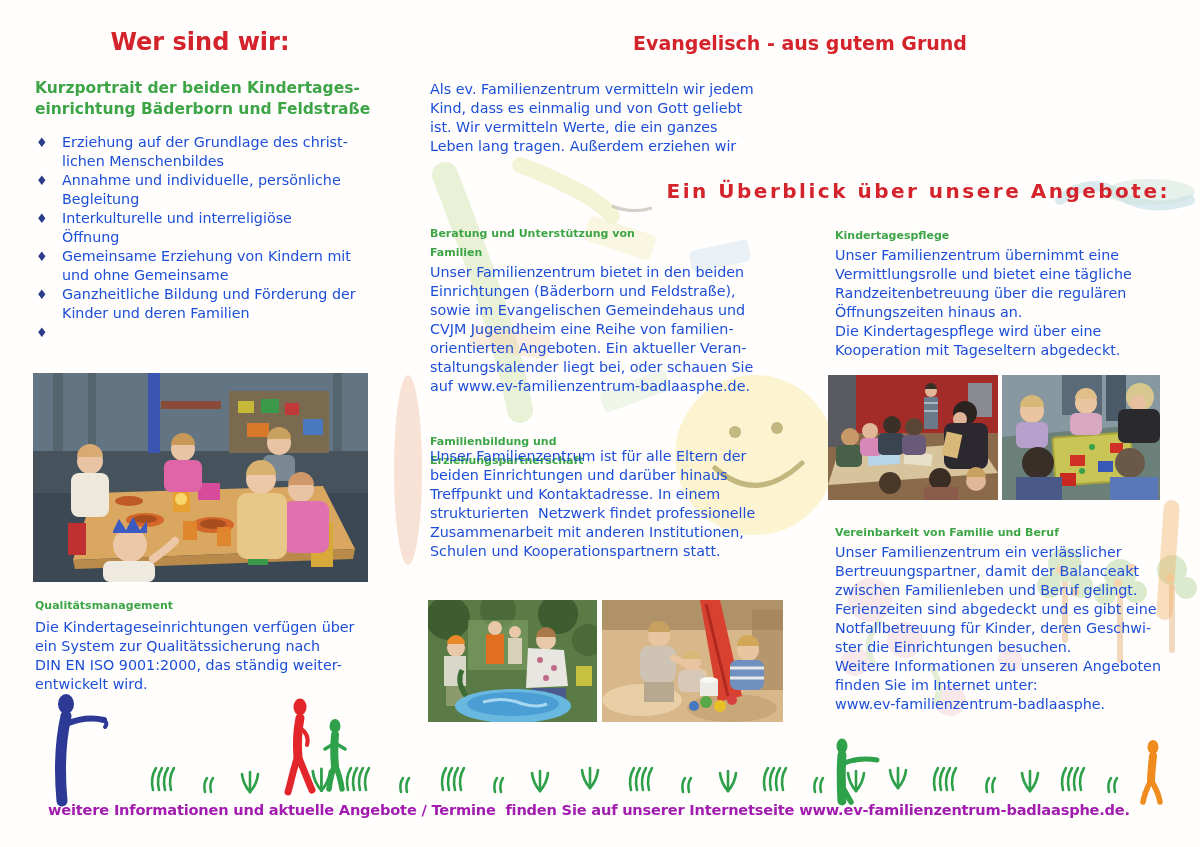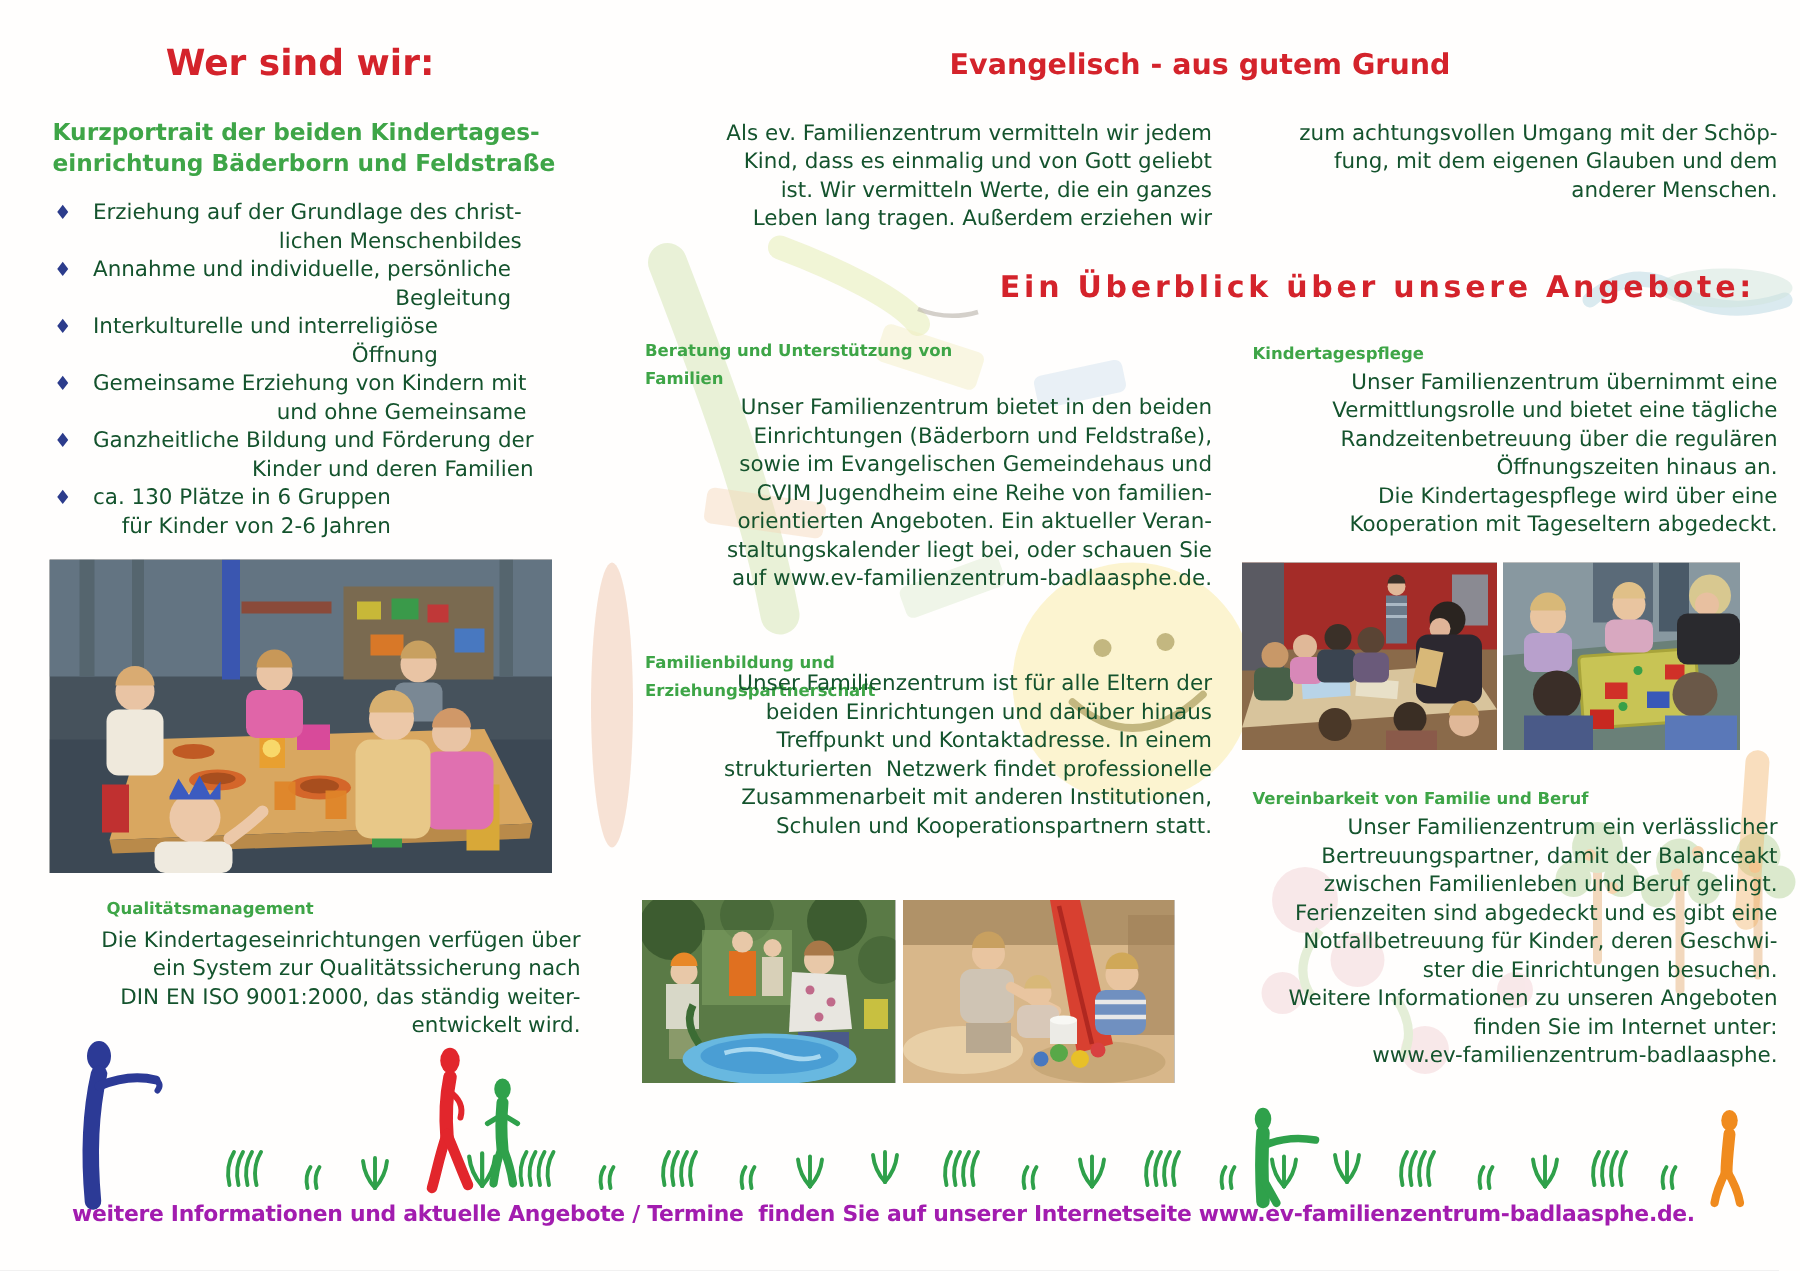--- a/index.html
+++ b/index.html
@@ -4,21 +4,21 @@
 <style>
   html,body{margin:0;padding:0;background:#e8e8e8;}
   #page{
     position:relative;width:1200px;height:847px;background:#fffefd;
     font-family:"DejaVu Sans","Liberation Sans",sans-serif;overflow:hidden;margin:0 auto;padding-left:16px;
   }
   .abs{position:absolute;}
   .pre{white-space:pre-wrap;}
   .red-title{color:#d4232b;font-weight:bold;}
   .green-head{color:#3ea547;font-weight:bold;font-size:11px;line-height:19px;}
-  .body-text{color:#14532d;font-size:14.3px;line-height:19px;text-align:right;}
+  .body-text{color:#1d4ed8;font-size:14.3px;line-height:19px;}
   #main-title-left{left:16px;top:28px;width:368px;text-align:center;font-size:24px;}
   #main-title-center{left:430px;top:32px;width:740px;text-align:center;font-size:19px;}
   #overview-title{left:430px;top:179px;width:740px;text-align:right;font-size:20px;letter-spacing:2.5px;}
   #left-subtitle{left:35px;top:78px;font-size:15.5px;line-height:21px;}
   #bullet-list{left:36px;top:133px;width:352px;list-style:none;margin:0;padding:0;}
   #bullet-list li{display:flex;margin:0;}
   .diamond{color:#2c3c8c;font-size:13px;line-height:19px;width:26px;flex:0 0 26px;}
   .photo{overflow:hidden;background:#888;}
   .photo svg{display:block;}
   #footer-text{left:0;top:801px;width:1178px;text-align:center;color:#a21caf;font-weight:bold;font-size:14.6px;letter-spacing:-0.2px;white-space:pre;}
@@ -97,22 +97,20 @@
         <span class="body-text pre">Gemeinsame Erziehung von Kindern mit
 und ohne Gemeinsame</span>
       </li>
     <li>
         <span class="diamond">♦</span>
         <span class="body-text pre">Ganzheitliche Bildung und Förderung der
 Kinder und deren Familien</span>
       </li>
     <li>
         <span class="diamond">♦</span>
-        <span class="body-text pre">ca. 130 Plätze in 6 Gruppen
-für Kinder von 2-6 Jahren</span>
       </li>
   </ul>
 
   <div class="abs photo" style="left:33px;top:373px;width:335px;height:209px;">
     <svg width="335" height="209" viewBox="0 0 335 209">
       <rect width="335" height="209" fill="#46525c"></rect>
       <rect x="0" y="0" width="335" height="78" fill="#637482"></rect>
       <rect x="20" y="0" width="10" height="78" fill="#55656e"></rect>
         <rect x="55" y="0" width="8" height="78" fill="#55656e"></rect>
         <rect x="300" y="0" width="9" height="78" fill="#55656e"></rect>
@@ -156,21 +154,21 @@
       <circle cx="228" cy="106" r="15" fill="#ecc8a8"></circle>
         <path d="M213,102 a15,15 0 0 1 30,0 z" fill="#d8b070"></path>
       <rect x="204" y="120" width="50" height="66" rx="10" fill="#e8c888"></rect>
       <circle cx="97" cy="172" r="17" fill="#ecc8a8"></circle>
       <polygon points="80,158 86,146 93,157 100,144 107,157 114,148 114,160 80,160" fill="#3b5bc0"></polygon>
       <rect x="70" y="188" width="52" height="21" rx="7" fill="#efeadf"></rect>
       <path d="M120,186 q14,-10 22,-18" stroke="#ecc8a8" stroke-width="8" fill="none" stroke-linecap="round"></path>
     </svg>
   </div>
 
-  <div class="abs green-head" style="left:35px;top:596px;margin-left:36px;">Qualitätsmanagement</div>
+  <div class="abs green-head" style="left:35px;top:596px;">Qualitätsmanagement</div>
   <div class="abs body-text pre" style="left:35px;top:618px;width:352px;">Die Kindertageseinrichtungen verfügen über
 ein System zur Qualitätssicherung nach
 DIN EN ISO 9001:2000, das ständig weiter-
 entwickelt wird.</div>
 
   <div class="abs red-title" id="main-title-center">Evangelisch - aus gutem Grund</div>
   <div class="abs body-text pre" style="left:430px;top:80px;width:378px;">Als ev. Familienzentrum vermitteln wir jedem
 Kind, dass es einmalig und von Gott geliebt
 ist. Wir vermitteln Werte, die ein ganzes
 Leben lang tragen. Außerdem erziehen wir</div>
@@ -250,23 +248,20 @@
         <line x1="128" y1="78" x2="162" y2="78" stroke="#e8e8e8" stroke-width="3"></line>
       <rect x="98" y="80" width="18" height="16" fill="#ecebe6"></rect>
         <ellipse cx="107" cy="80" rx="9" ry="3" fill="#f8f8f4"></ellipse>
       <circle cx="104" cy="102" r="6" fill="#58a848"></circle>
         <circle cx="118" cy="106" r="6" fill="#e8c028"></circle>
         <circle cx="130" cy="100" r="5" fill="#d84040"></circle>
         <circle cx="92" cy="106" r="5" fill="#4878c0"></circle>
     </svg>
   </div>
 
-  <div class="abs body-text pre" style="left:835px;top:80px;width:350px;">zum achtungsvollen Umgang mit der Schöp-
-fung, mit dem eigenen Glauben und dem
-anderer Menschen.</div>
 
   <div class="abs green-head" style="left:835px;top:226px;">Kindertagespflege</div>
   <div class="abs body-text pre" style="left:835px;top:246px;width:350px;">Unser Familienzentrum übernimmt eine
 Vermittlungsrolle und bietet eine tägliche
 Randzeitenbetreuung über die regulären
 Öffnungszeiten hinaus an.
 Die Kindertagespflege wird über eine
 Kooperation mit Tageseltern abgedeckt.</div>
 
   <div class="abs photo" style="left:828px;top:375px;width:170px;height:125px;">

